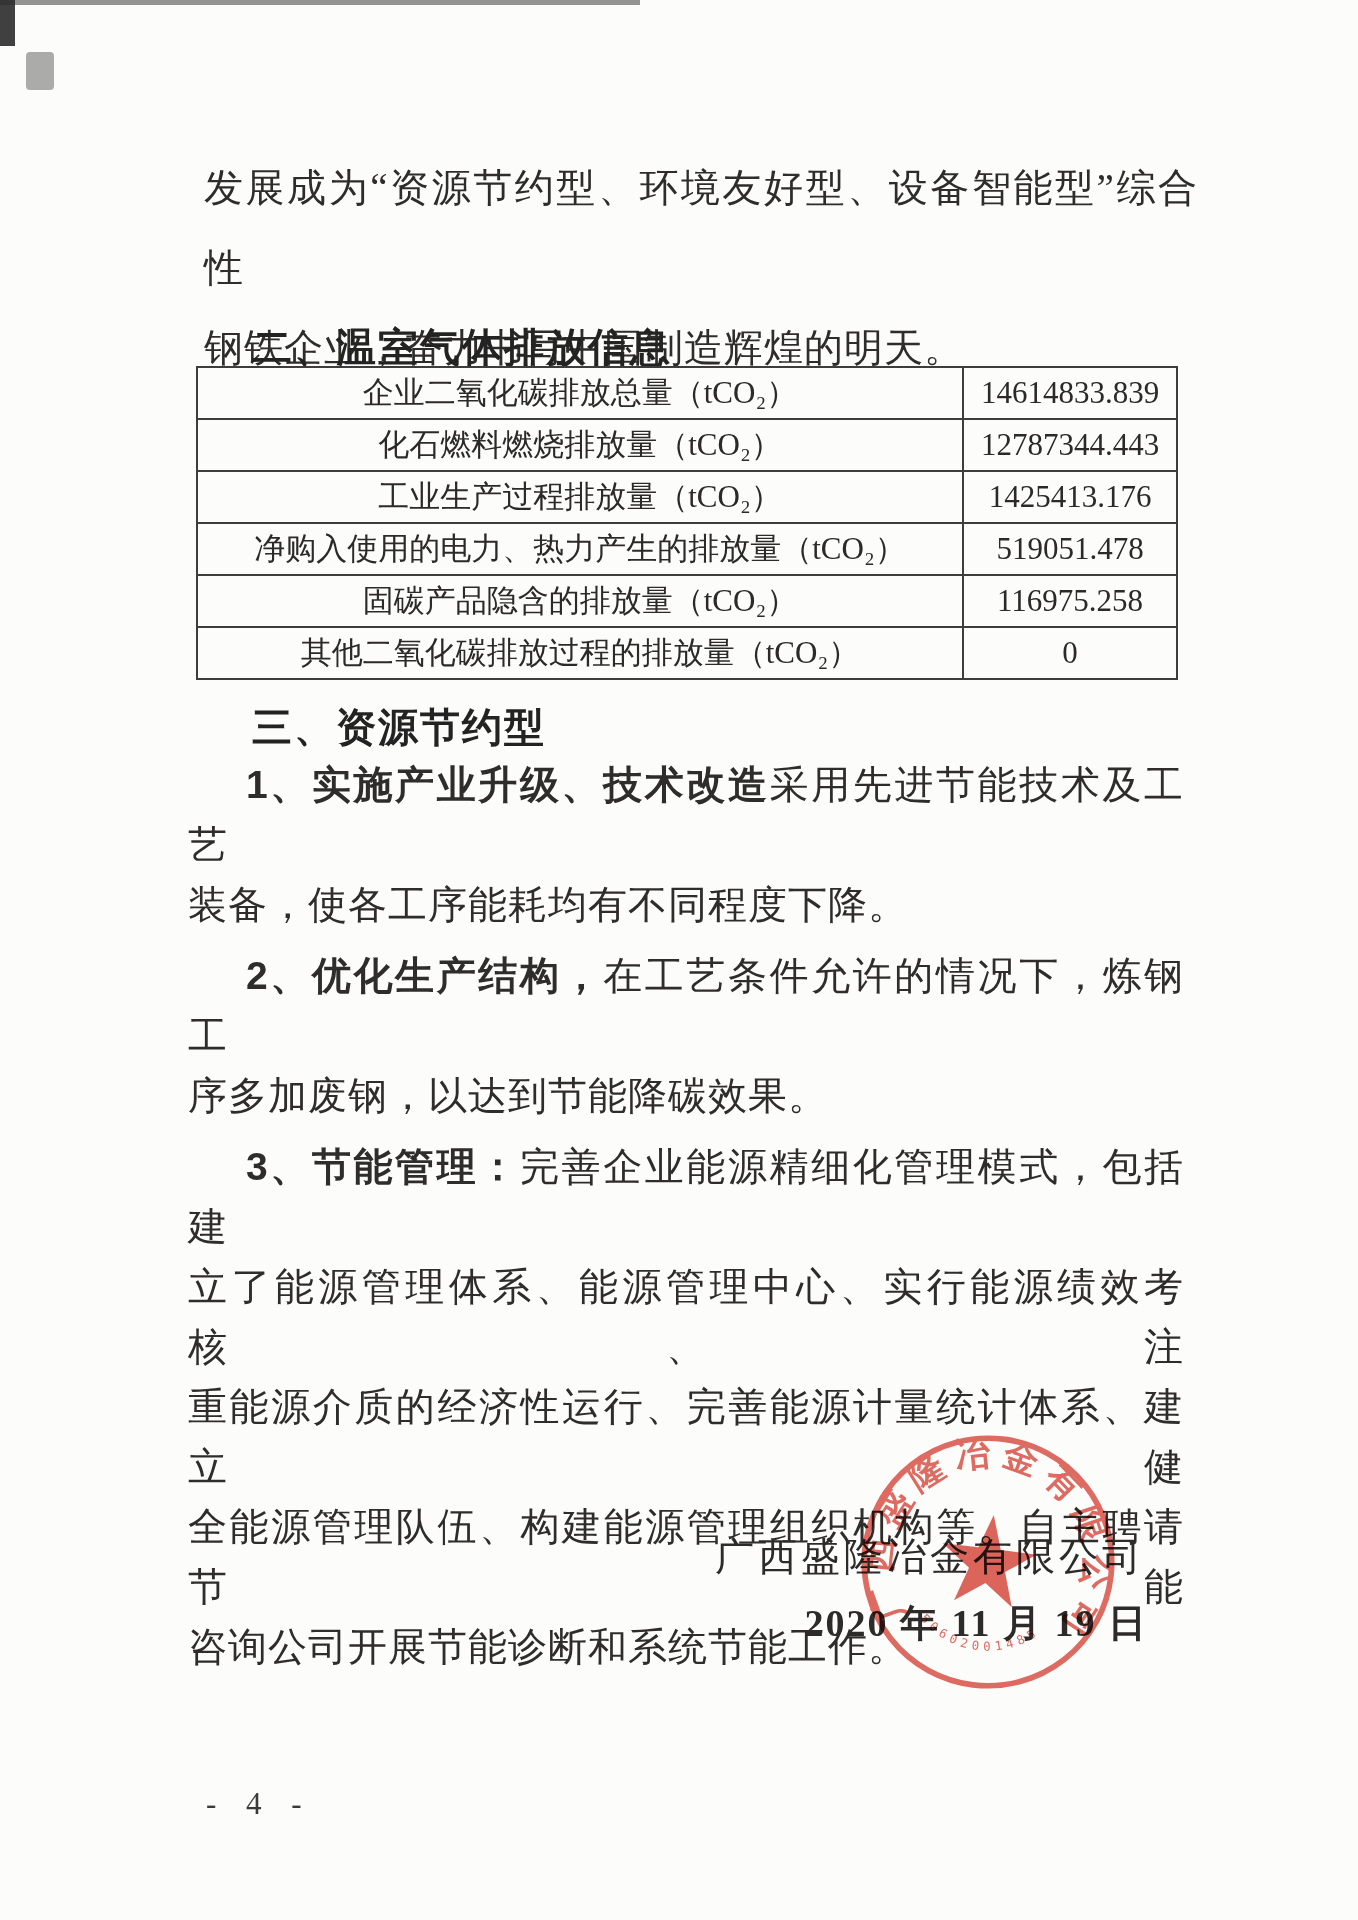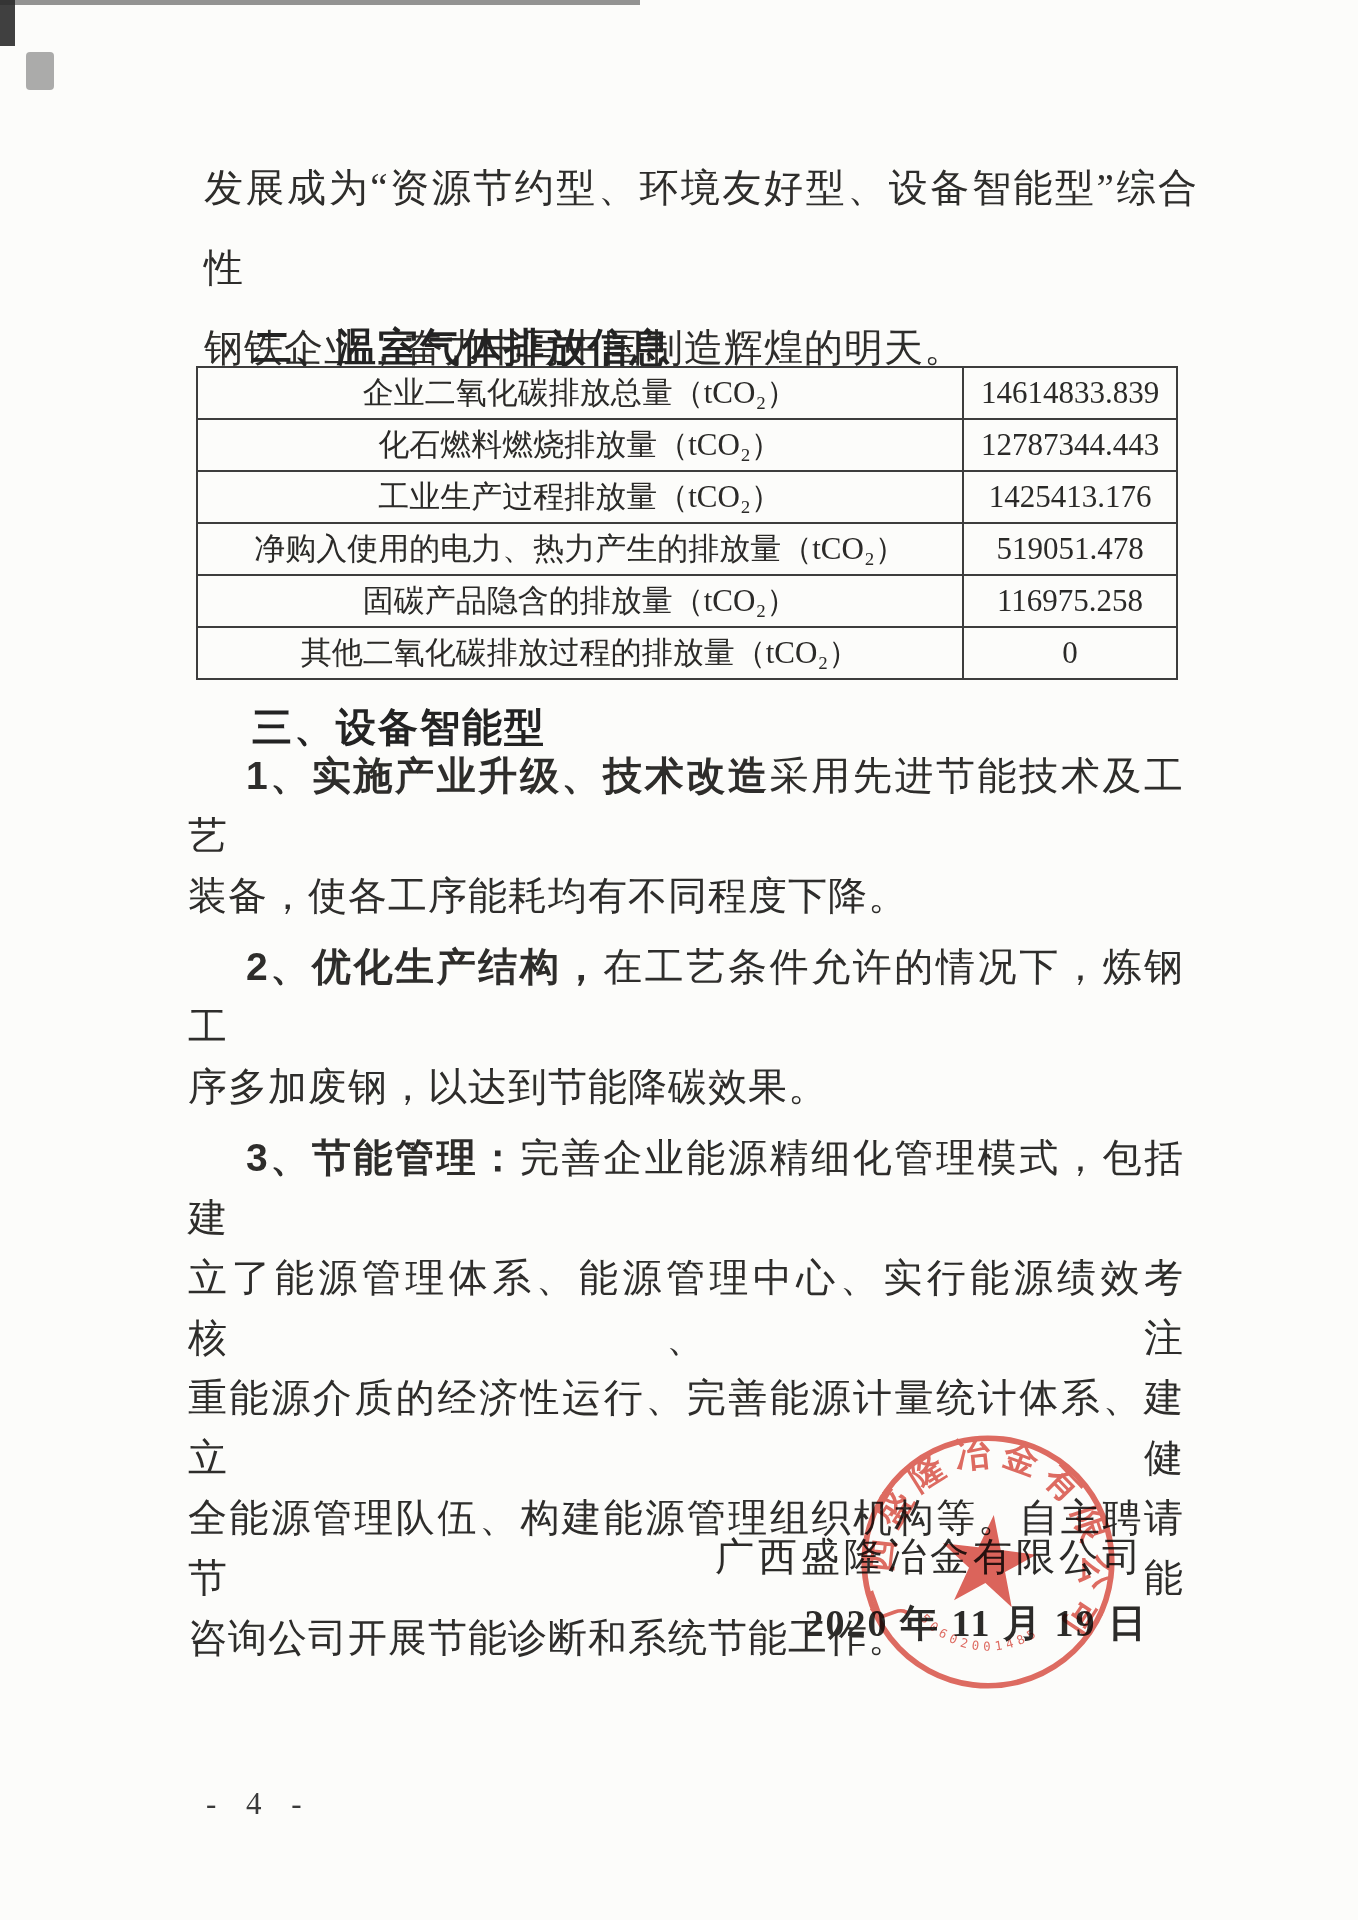--- a/index.html
+++ b/index.html
@@ -26,21 +26,21 @@
   .h3{top:694px;}
 
   .etable{position:absolute;left:196px;top:366px;width:982px;
     border-collapse:collapse;table-layout:fixed;}
   .etable td{border:2px solid #3d3d3d;height:50px;font-size:31px;
     text-align:center;vertical-align:middle;padding:0 6px;color:#2b2a28;}
   .etable .lbl{width:752px;}
 
   .measures{position:absolute;left:188px;top:746px;width:996px;
     font-size:39px;line-height:60px;letter-spacing:1px;}
-  .mpara{margin:0 0 11px 0;}
+  .mpara{margin:9px 0 11px 0;}
   .indent{text-indent:58px;}
   .b{font-family:"Liberation Sans","DejaVu Sans",sans-serif;font-weight:700;}
 
   .sig-company{position:absolute;top:1530px;left:690px;width:455px;
     text-align:right;font-size:39px;letter-spacing:4px;color:#2c2b29;}
   .sig-date{position:absolute;top:1598px;left:690px;width:458px;
     text-align:right;font-size:38px;letter-spacing:2px;color:#2c2b29;font-weight:bold;}
 
   .stamp{position:absolute;left:856px;top:1430px;width:264px;height:264px;
     mix-blend-mode:multiply;opacity:.88;transform:rotate(7deg);}
@@ -92,21 +92,21 @@
         <td class="lbl">固碳产品隐含的排放量（tCO₂）</td>
         <td class="val">116975.258</td>
       </tr>
       <tr>
         <td class="lbl">其他二氧化碳排放过程的排放量（tCO₂）</td>
         <td class="val">0</td>
       </tr>
     </tbody>
   </table>
 
-  <h2 class="sec-heading h3">三、设备智能型</h2>
+  <h2 class="sec-heading h3">三、资源节约型</h2>
 
   <div class="measures">
     <div class="mpara">
       <div class="line fill indent"><span class="b">1、实施产业升级、技术改造</span><span>采用先进节能技术及工艺</span></div>
       <div class="line"><span>装备，使各工序能耗均有不同程度下降。</span></div>
     </div>
     <div class="mpara">
       <div class="line fill indent"><span class="b">2、优化生产结构，</span><span>在工艺条件允许的情况下，炼钢工</span></div>
       <div class="line"><span>序多加废钢，以达到节能降碳效果。</span></div>
     </div>

